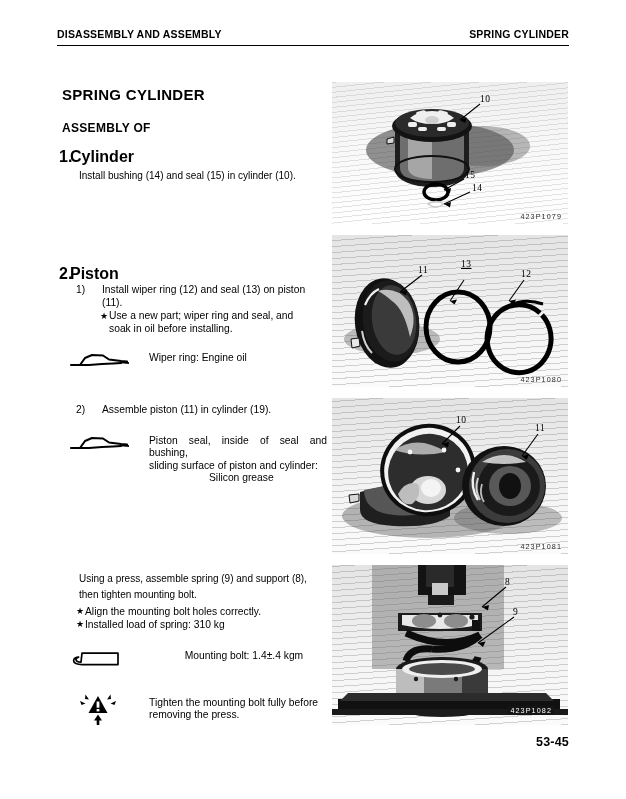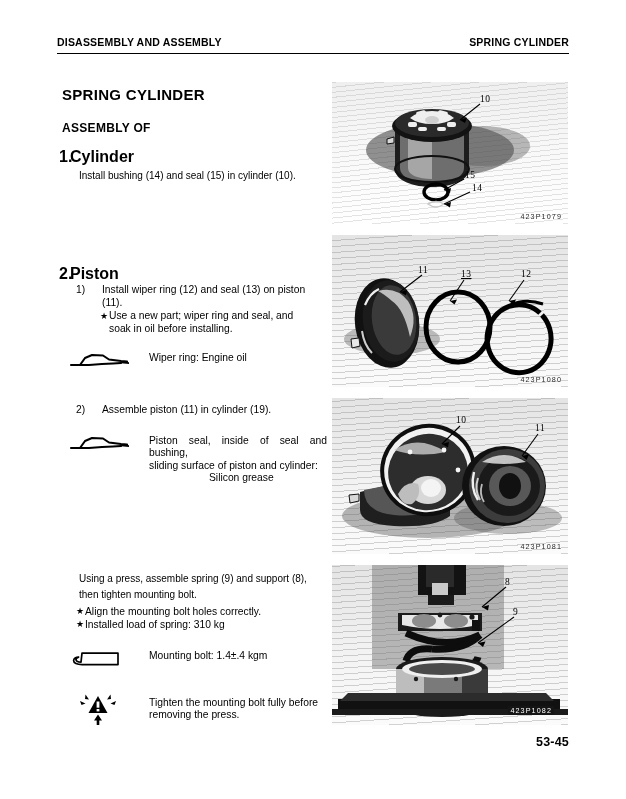--- a/index.html
+++ b/index.html
@@ -16,21 +16,21 @@
     width: 626px;
     height: 799px;
     background: #ffffff;
     overflow: hidden;
   }
 
   
   .header {
     position: absolute;
     left: 57px;
-    top: 36px;
+    top: 28px;
     width: 512px;
     height: 22px;
   }
   .header-left {
     position: absolute;
     left: 0;
     top: 0;
     font-size: 10.5px;
     font-weight: bold;
     letter-spacing: 0.2px;
@@ -302,21 +302,21 @@
 
     <div class="star-line2">
       <span class="star">★</span>
       <span>Align the mounting bolt holes correctly.</span>
     </div>
     <div class="star-line2">
       <span class="star">★</span>
       <span>Installed load of spring: 310 kg</span>
     </div>
 
-    <div class="icon-row" style="margin-top:18px;">
+    <div class="icon-row" style="margin-top:18px;text-align:center;">
       <span class="icon-box" style="left:11px; top:1px;">
         <svg width="62" height="18" viewBox="0 0 62 18">
           <path d="M14 2.2 L50 2.2 L50 13.6 L14 13.6
                    C9 13.6 5.6 12.2 5.6 9.4
                    C5.6 7.2 8 6.1 10.6 6.1
                    C9 6.6 8 7.4 8 8.6
                    C8 10.3 10.2 11.2 13 11.2 Z" fill="none" stroke="#000" stroke-width="1.7" stroke-linejoin="round"></path>
         </svg>
       </span>
       <div class="note">Mounting bolt: 1.4±.4 kgm</div>
@@ -408,21 +408,21 @@
       <line x1="90" y1="40" x2="68" y2="57" stroke="#000" stroke-width="1.1"></line>
       <path d="M68 57 L75 55 L74 60.5 Z" fill="#000"></path>
 
       <line x1="132" y1="45" x2="118" y2="66" stroke="#000" stroke-width="1.1"></line>
       <path d="M118 66 L125 64.5 L122.5 69.5 Z" fill="#000"></path>
 
       <line x1="192" y1="45" x2="177" y2="66" stroke="#000" stroke-width="1.1"></line>
       <path d="M177 66 L184 64.5 L181.5 70 Z" fill="#000"></path>
     </svg>
     <span class="callout" style="left:86px; top:30px;">11</span>
-    <span class="callout" style="left:129px; top:34px;text-decoration:underline;">13</span>
+    <span class="callout" style="left:129px; top:24px;text-decoration:underline;">13</span>
     <span class="callout" style="left:189px; top:34px;">12</span>
     <span class="fig-id">423P1080</span>
   </div>
 
   <div class="panel" style="left:332px; top:398px; width:236px; height:156px;">
     <div class="photo dark"></div>
     <svg width="236" height="156" viewBox="0 0 236 156" style="position:absolute;left:0;top:0;">
       <ellipse cx="96" cy="118" rx="86" ry="22" fill="#4e4e4e" opacity="0.4"></ellipse>
       <ellipse cx="176" cy="120" rx="54" ry="16" fill="#4e4e4e" opacity="0.35"></ellipse>
 

